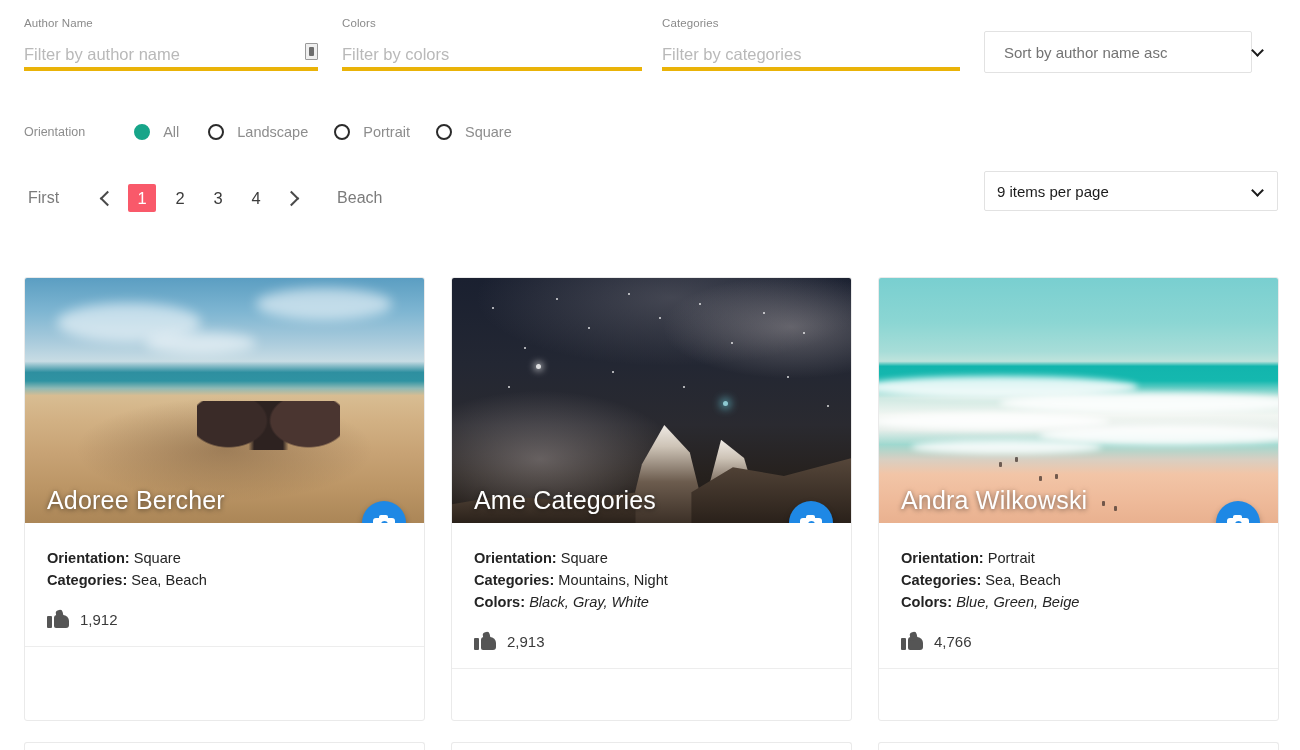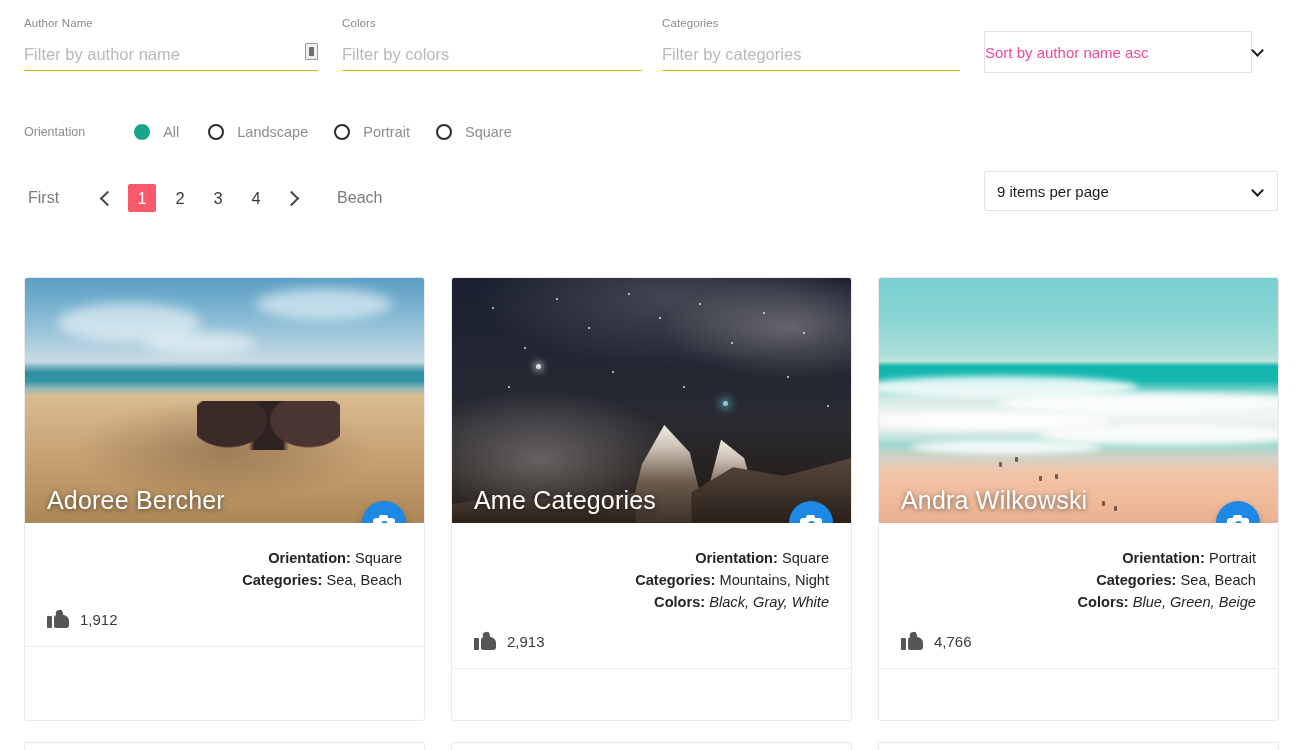--- a/index.html
+++ b/index.html
@@ -26,21 +26,21 @@
   .field-label {
     font-size: 11.5px;
     color: #8a8a8a;
     letter-spacing: .1px;
     line-height: 14px;
     display: block;
     margin-bottom: 11px;
   }
   .field-inputwrap {
     position: relative;
-    border-bottom: 1px solid #eab308;
+    border-bottom: 4px solid #eab308;
     height: 30px;
   }
   .field-inputwrap input {
     border: 0;
     outline: none;
     background: transparent;
     font-family: "Liberation Sans", sans-serif;
     font-size: 16.5px;
     color: #202124;
     width: 100%;
@@ -78,22 +78,22 @@
     position: absolute;
     left: 984px;
     top: 31px;
     width: 268px;
     height: 42px;
     border: 1px solid #e2e2e2;
     background: #fff;
     border-radius: 2px;
     font-family: "Liberation Sans", sans-serif;
     font-size: 15px;
-    color: #ec4899;
-    padding: 0 30px 0 0;
+    color: #737373;
+    padding: 0 30px 0 19px;
     outline: none;
     -webkit-appearance: none;
     appearance: none;
   }
   .select-caret {
     position: absolute;
     pointer-events: none;
     width: 10px; height: 10px;
   }
   .select-caret::before {
@@ -204,21 +204,20 @@
   }
   #caret-perpage { left: 1253px; top: 186px; }
 
   
   .grid {
     position: absolute;
     left: 24px; top: 277px;
     width: 1256px;
     display: flex;
     gap: 26px;
-    text-align: right;
   }
   .card {
     width: 401px;
     background: #fff;
     border: 1px solid #eaeaea;
     border-radius: 3px;
     position: relative;
     overflow: hidden;
   }
   .card-media {

